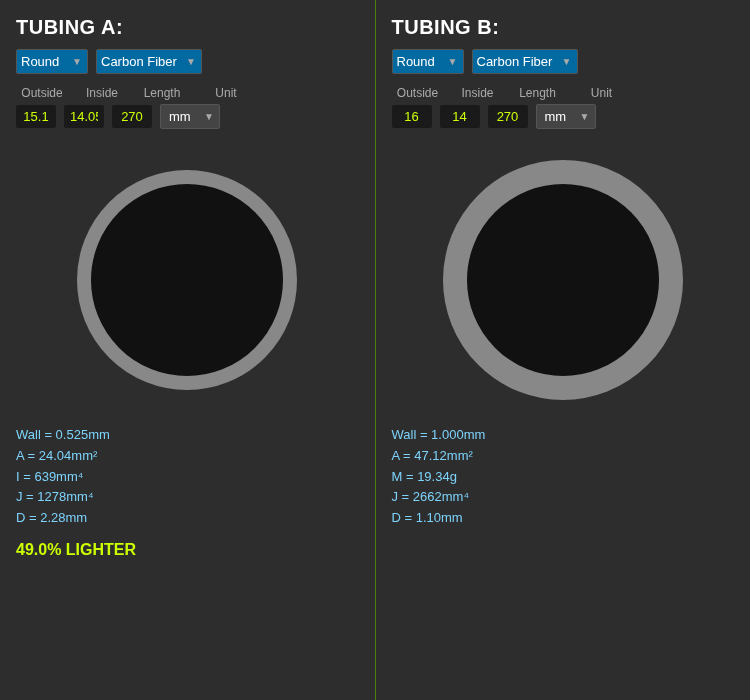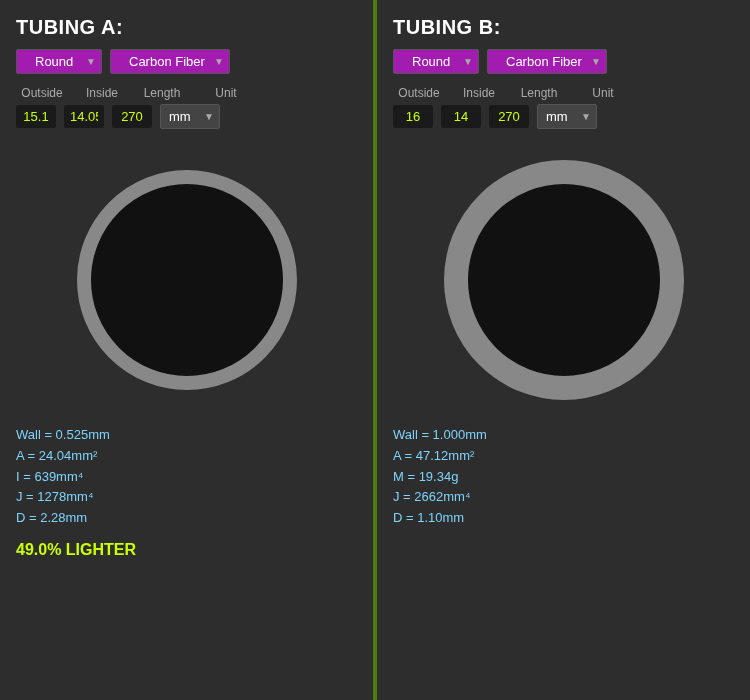--- a/index.html
+++ b/index.html
@@ -12,21 +12,21 @@
       overflow: hidden;
     }
     .main-container {
       display: flex;
       width: 750px;
       height: 700px;
     }
     .tubing-panel {
       flex: 1;
       padding: 16px;
-      border-right: 4px solid #4d7c0f;
+      border-right: 1px solid #4d7c0f;
     }
     .tubing-panel:last-child {
       border-right: none;
     }
     .panel-title {
       font-size: 20px;
       font-weight: bold;
       color: #ffffff;
       margin-bottom: 10px;
       letter-spacing: 0.5px;
@@ -38,24 +38,24 @@
       align-items: center;
     }
     .dropdown-wrapper {
       position: relative;
       display: inline-flex;
       align-items: center;
     }
     .dropdown-select {
       appearance: none;
       -webkit-appearance: none;
-      background-color: #a21caf;
+      background-color: #0369a1;
       color: #ffffff;
       border: 1px solid #555;
-      padding: 4px 24px 4px 18px;
+      padding: 4px 24px 4px 4px;
       font-size: 13px;
       cursor: pointer;
       border-radius: 2px;
       outline: none;
     }
     .dropdown-arrow {
       position: absolute;
       right: 6px;
       pointer-events: none;
       color: #aaa;

